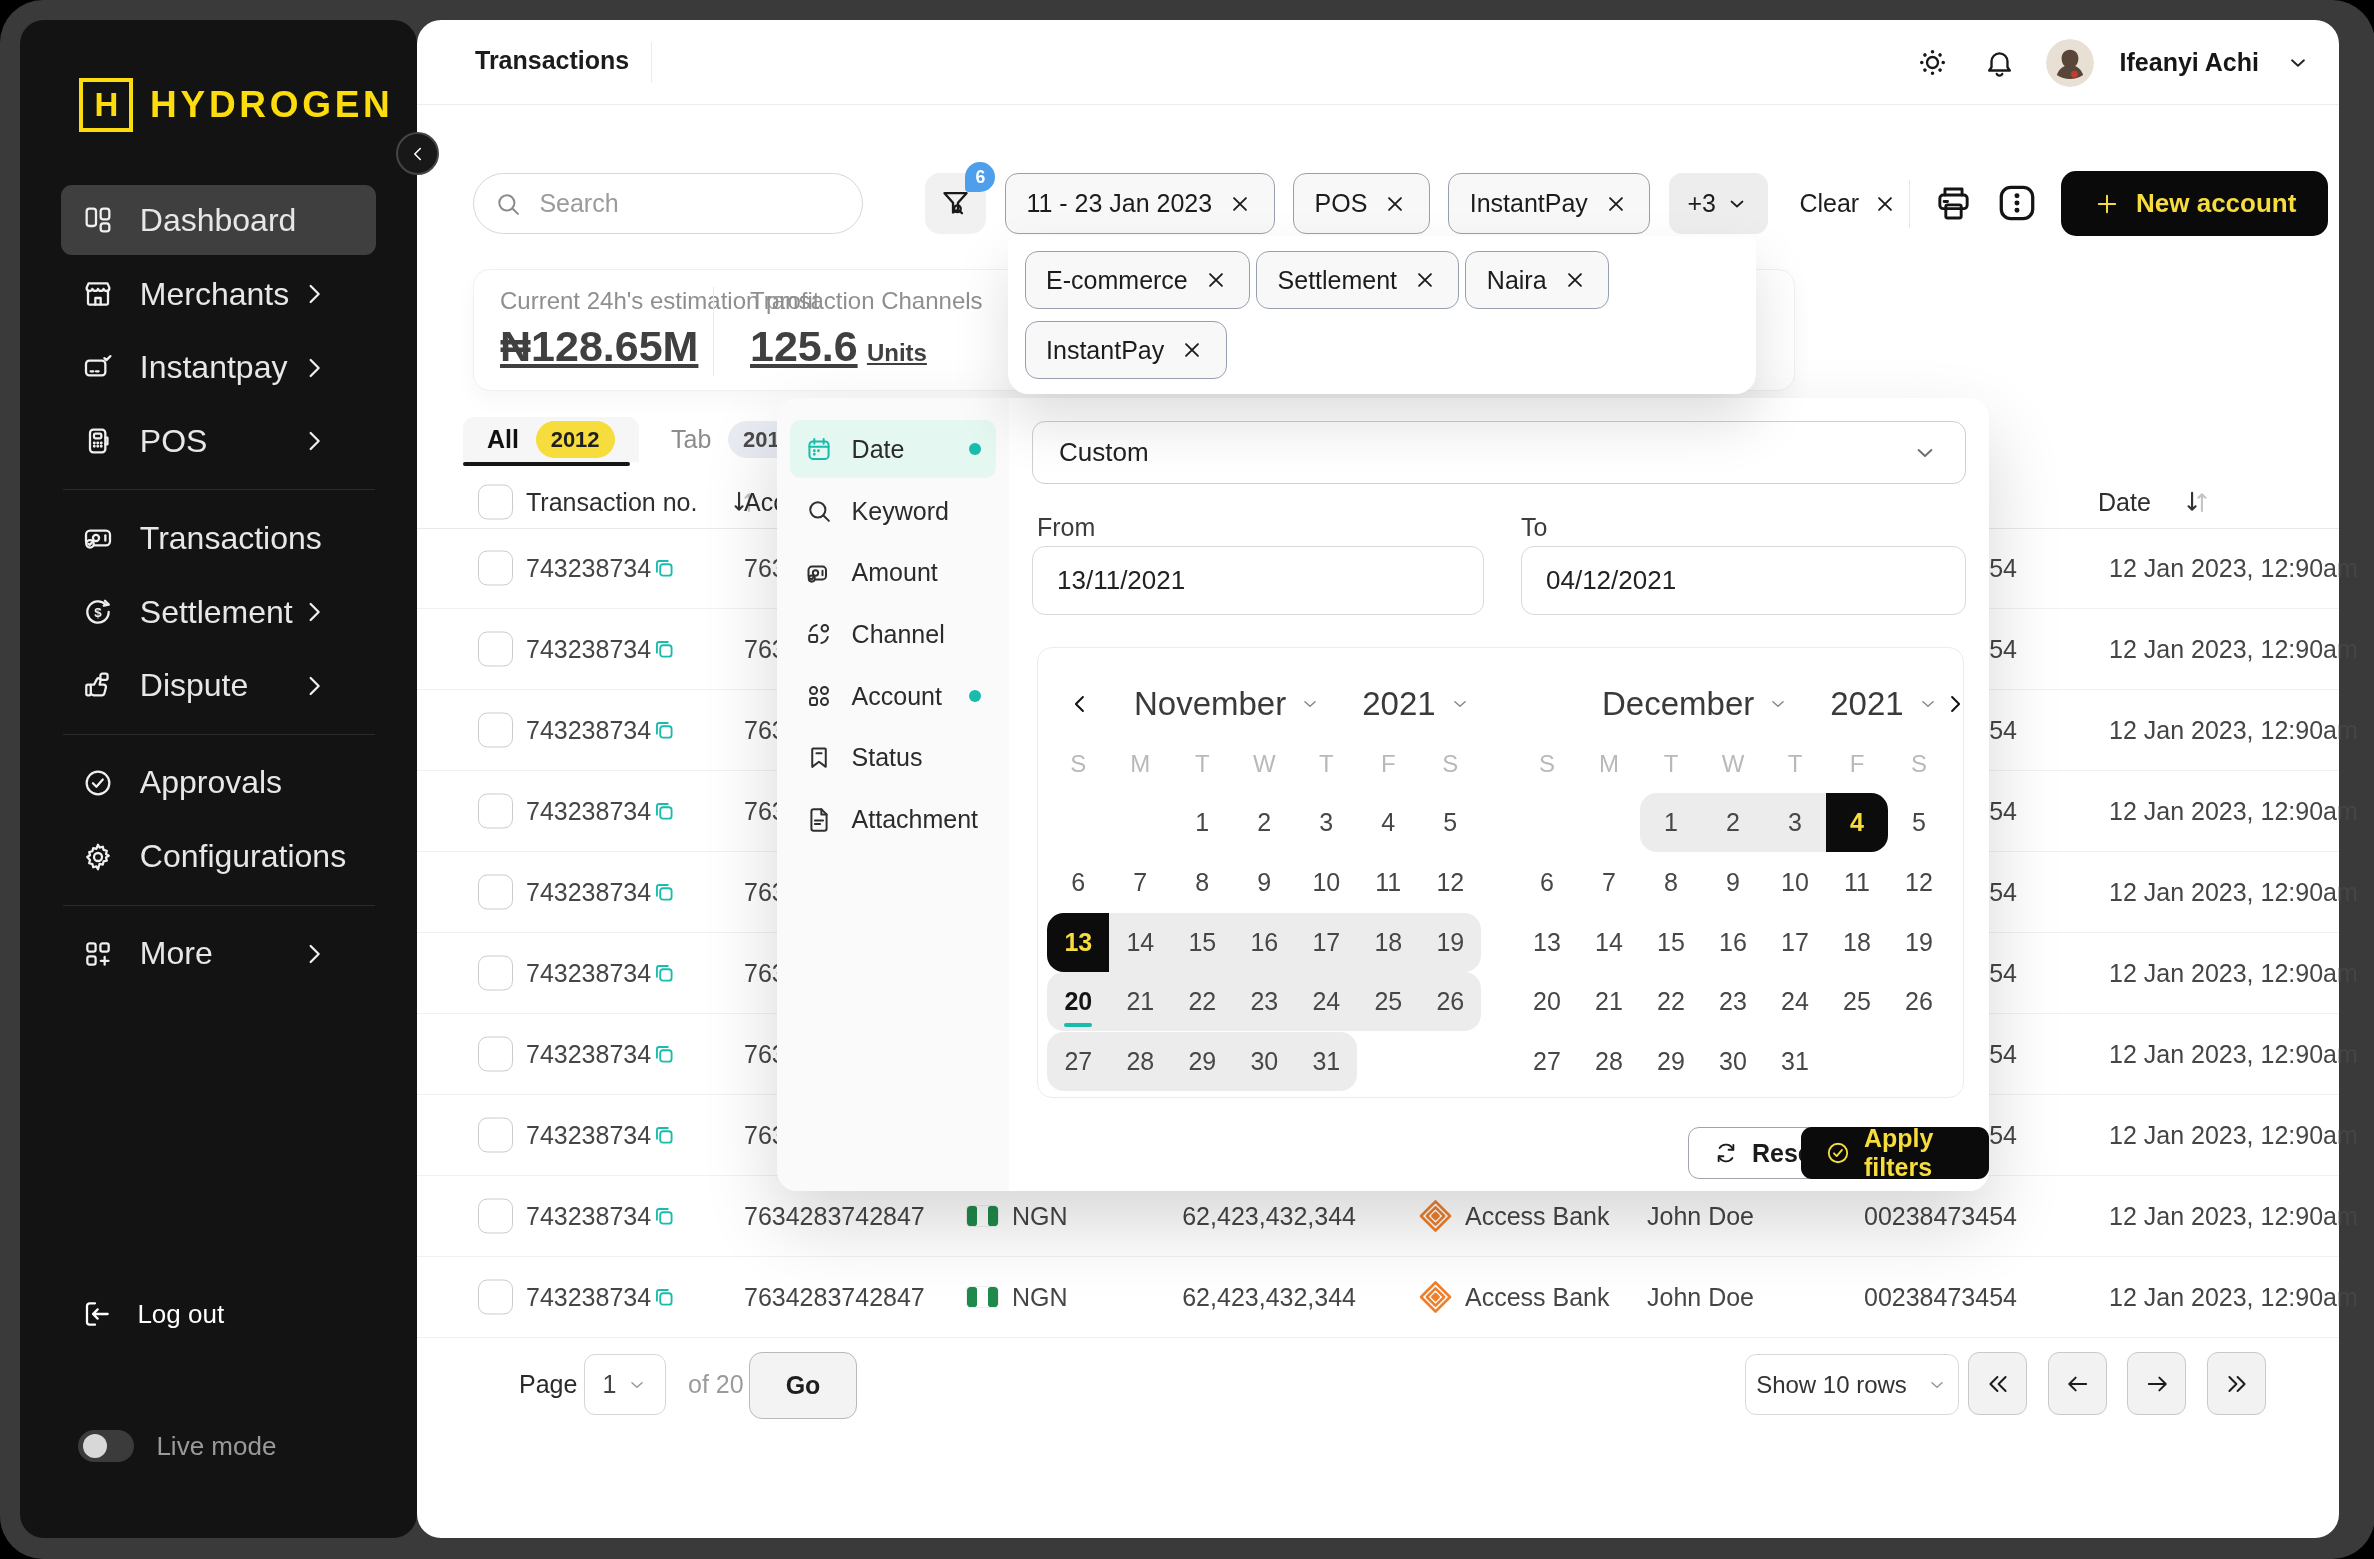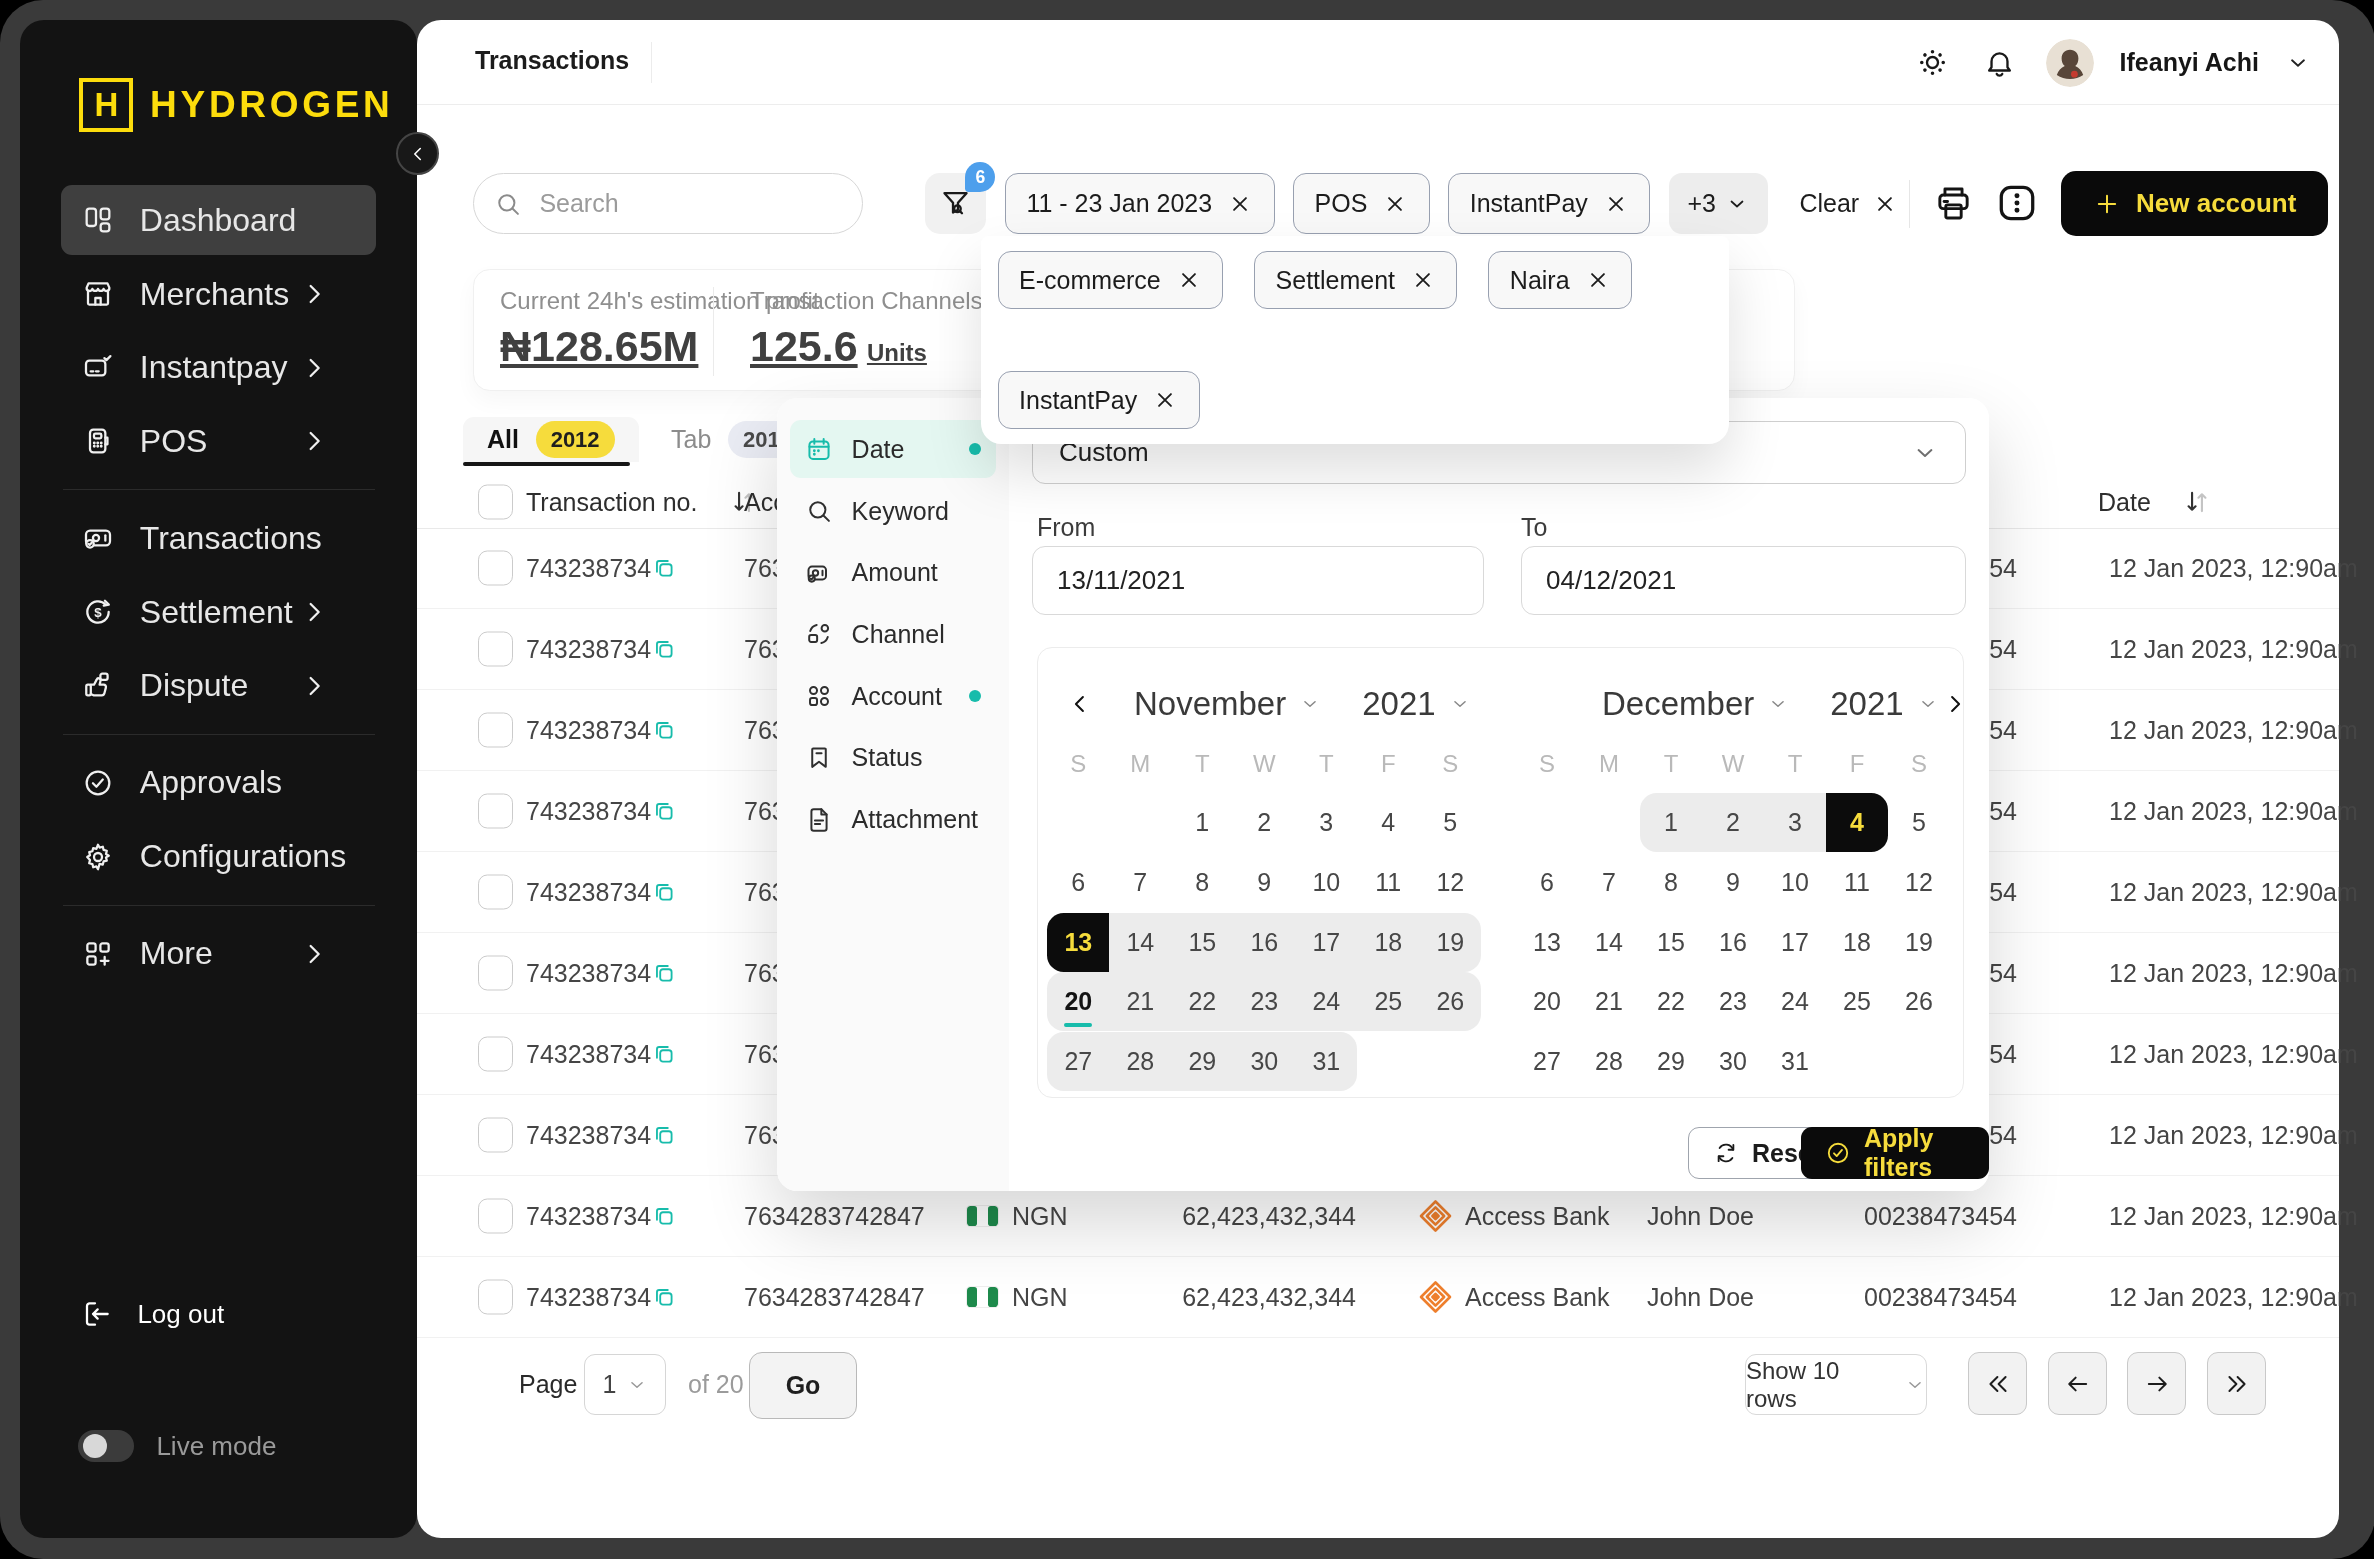--- a/index.html
+++ b/index.html
@@ -68,22 +68,22 @@
   .bar-divider{position:absolute;left:1492px;top:160px;width:0.9px;height:48px;background:#e6e6e6;}
   .print-btn{position:absolute;left:1516px;top:163px;width:43px;height:43px;color:#141414;}
   .print-btn .ic{width:41px;height:41px;}
   .kebab-btn{position:absolute;left:1577px;top:160px;width:46px;height:46px;color:#141414;}
   .kebab-btn .ic{width:46px;height:46px;}
   .new-account{position:absolute;left:1644px;top:151px;height:65px;background:#0a0a0a;border-radius:15px;color:var(--accent-yellow);
                display:flex;align-items:center;gap:15px;padding:0 32px;font-size:26px;font-weight:600;z-index:6;}
   .new-account .ic{width:28px;height:28px;}
 
   
-  .chip-dropdown{position:absolute;left:564px;top:216px;width:748px;min-height:152px;background:#fff;border-radius:7.4px 7.4px 20.4px 20.4px;
-                 box-shadow:0 28px 56px rgba(0,0,0,.13);z-index:45;padding:15px 16.7px;display:flex;flex-wrap:wrap;gap:31px;align-content:flex-start;}
+  .chip-dropdown{position:absolute;left:591px;top:216px;width:748px;min-height:152px;background:#fff;border-radius:7.4px 7.4px 20.4px 20.4px;
+                 box-shadow:0 28px 56px rgba(0,0,0,.13);z-index:45;padding:15px 16.7px;display:flex;flex-wrap:wrap;gap:6px;align-content:flex-start;}
   .chip-dropdown .chip{height:58px;}
 
   
   .stats-card{position:absolute;left:56px;top:249px;width:1322px;height:122px;background:#fff;border:0.9px solid #f0f0f0;border-radius:16.7px;
               box-shadow:0 9.3px 22px rgba(0,0,0,.035);z-index:4;}
   .stat{position:absolute;top:16.7px;}
   .stat-label{font-size:24px;color:#8f8f8f;white-space:nowrap;}
   .stat-value{margin-top:7.4px;font-size:43px;font-weight:700;color:#404040;white-space:nowrap;display:flex;align-items:baseline;gap:9.3px;text-decoration:underline;}
   .stat-unit{font-size:24px;font-weight:700;}
   .stat-divider{position:absolute;left:239px;top:16.7px;width:0.9px;height:89px;background:#ebebeb;}
@@ -110,21 +110,21 @@
   .amount-cell{left:761px;width:178px;text-align:right;}
 
   
   .pag-label{position:absolute;left:102px;top:1350px;font-size:25px;color:#2a2a2a;}
   .pag-select{position:absolute;left:167px;top:1334px;width:82px;height:61px;border:1.4px solid #d6d6d6;border-radius:11px;
               display:flex;align-items:center;justify-content:center;gap:9.3px;font-size:25px;color:#444;background:#fff;}
   .pag-select .ic,.show-rows .ic{width:22px;height:22px;color:#9a9a9a;}
   .pag-of{position:absolute;left:271px;top:1350px;font-size:25px;color:#9b9b9b;}
   .go-btn{position:absolute;left:332px;top:1332px;width:108px;height:67px;background:#f3f3f3;border:1.4px solid #b9b9b9;border-radius:13px;
           display:flex;align-items:center;justify-content:center;font-size:25px;font-weight:600;color:#1e1e1e;}
-  .show-rows{position:absolute;left:1328px;top:1334px;width:182px;height:61px;border:1.4px solid #d9d9d9;border-radius:11px;background:#fff;
+  .show-rows{position:absolute;left:1328px;top:1334px;width:214px;height:61px;border:1.4px solid #d9d9d9;border-radius:11px;background:#fff;
              display:flex;align-items:center;justify-content:center;gap:19px;font-size:24px;color:#333;}
   .pg-btn{position:absolute;top:1332px;width:59px;height:63px;background:#f2f2f2;border:1.4px solid #c9c9c9;border-radius:11px;
           display:flex;align-items:center;justify-content:center;color:#1d1d1d;}
   .pg-btn .ic{width:28px;height:28px;}
 
   
   .popup{position:absolute;left:360px;top:378px;width:1212px;height:793px;display:flex;z-index:40;
          border-radius:20.4px;box-shadow:0 33px 74px rgba(0,0,0,.16);}
   .popup-menu{width:232px;background:#FAFAFA;border-radius:20.4px 0 0 20.4px;padding:22px 13px;--icbg:#FAFAFA;}
   .menu-item{height:58px;margin-bottom:3.7px;border-radius:11px;display:flex;align-items:center;gap:18.6px;padding:0 15px;font-size:25px;color:#2b2b2b;}

